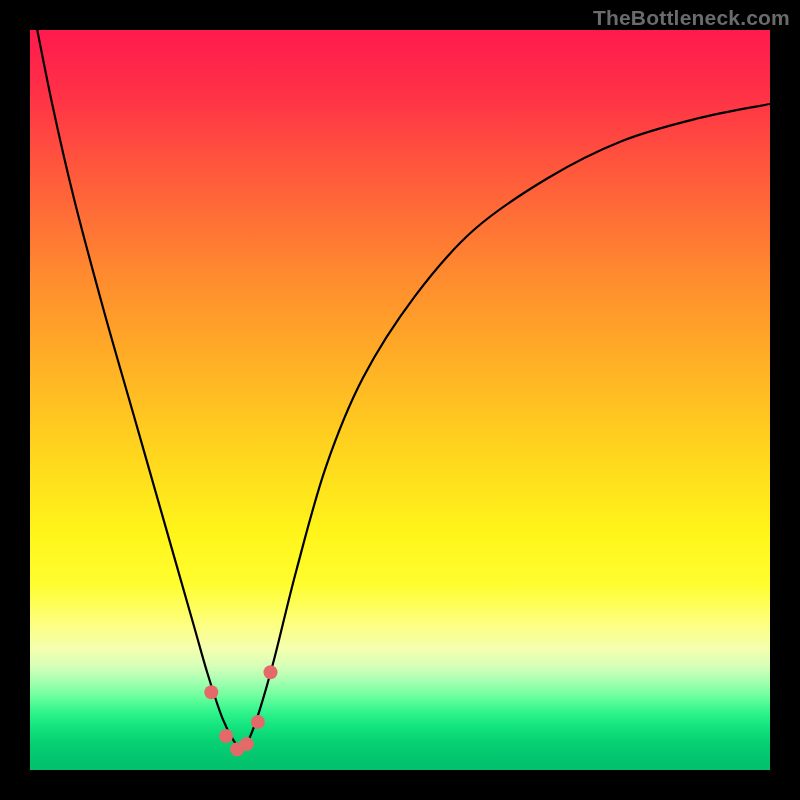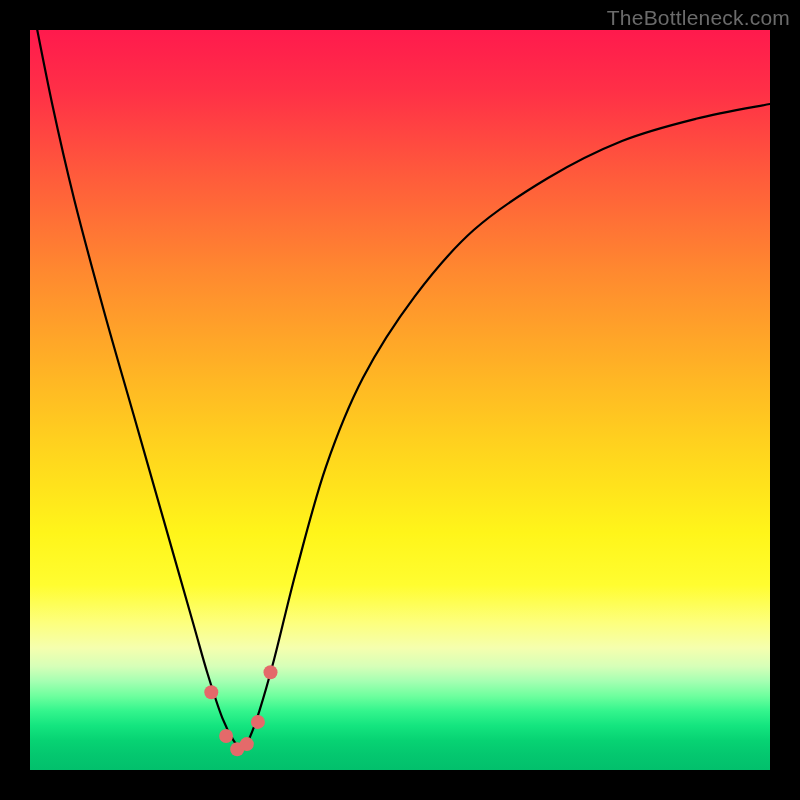--- a/index.html
+++ b/index.html
@@ -51,21 +51,21 @@
     top: 0;
     width: 740px;
     height: 740px;
   }
   .watermark {
     position: absolute;
     top: 6px;
     right: 10px;
     color: #6b6b6b;
     font-size: 21px;
-    font-weight: 400;
+    font-weight: 700;
     letter-spacing: 0.2px;
   }
 </style>
 </head>
 <body>
 
 <div class="frame">
   <div class="plot">
     <svg class="curve" viewBox="0 0 740 740" preserveAspectRatio="none">
       <path id="curve-path" fill="none" stroke="#000000" stroke-width="2.2" stroke-linejoin="round" stroke-linecap="round" d="M 0.00 -37.00 C 3.70 -18.50, 14.80 39.47, 22.20 74.00 C 29.60 108.53, 35.77 135.67, 44.40 170.20 C 53.03 204.73, 64.13 245.43, 74.00 281.20 C 83.87 316.97, 93.73 350.27, 103.60 384.80 C 113.47 419.33, 123.33 453.87, 133.20 488.40 C 143.07 522.93, 155.40 566.10, 162.80 592.00 C 170.20 617.90, 172.67 627.77, 177.60 643.80 C 182.53 659.83, 188.08 677.10, 192.40 688.20 C 196.72 699.30, 200.42 705.47, 203.50 710.40 C 206.58 715.33, 208.43 717.80, 210.90 717.80 C 213.37 717.80, 215.22 716.57, 218.30 710.40 C 221.38 704.23, 225.08 694.37, 229.40 680.80 C 233.72 667.23, 238.03 652.43, 244.20 629.00 C 250.37 605.57, 257.77 572.27, 266.40 540.20 C 275.03 508.13, 284.90 468.67, 296.00 436.60 C 307.10 404.53, 318.20 376.17, 333.00 347.80 C 347.80 319.43, 366.30 291.07, 384.80 266.40 C 403.30 241.73, 421.80 219.53, 444.00 199.80 C 466.20 180.07, 493.33 162.80, 518.00 148.00 C 542.67 133.20, 567.33 120.87, 592.00 111.00 C 616.67 101.13, 641.33 94.97, 666.00 88.80 C 690.67 82.63, 727.67 76.47, 740.00 74.00"></path>

